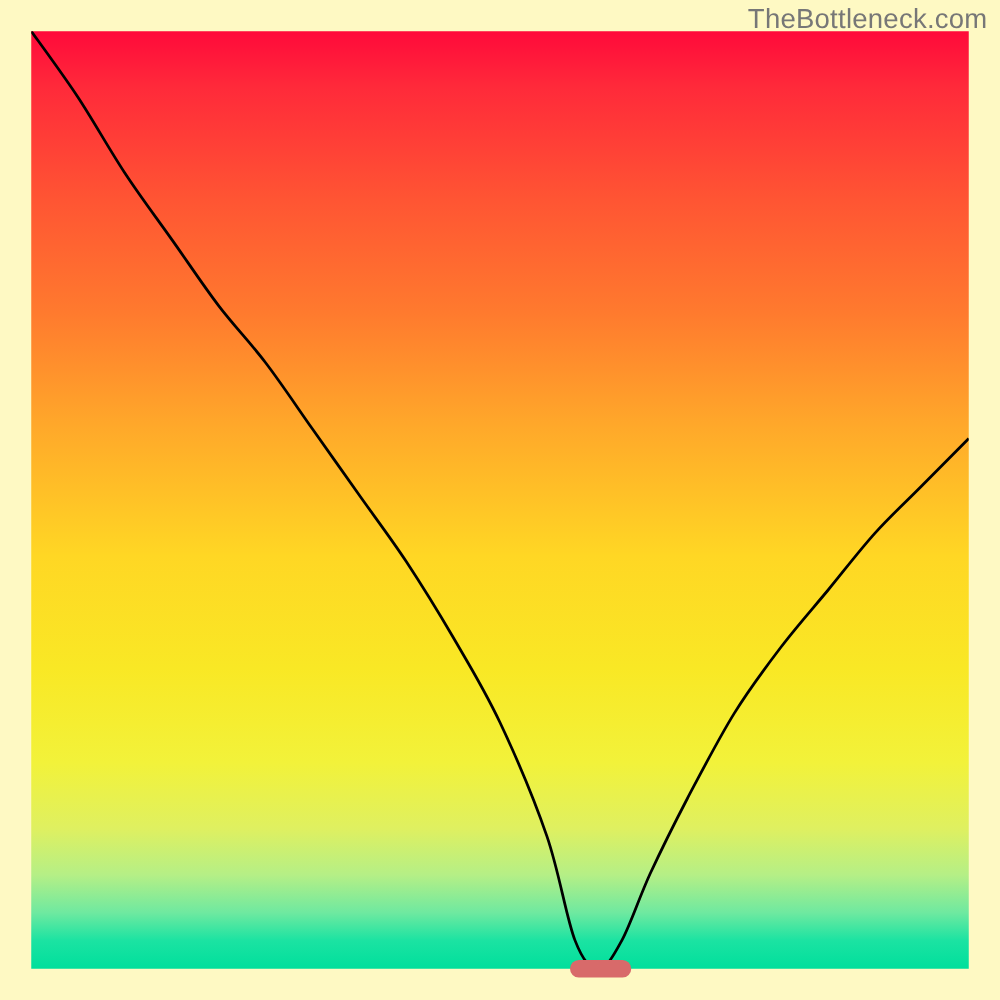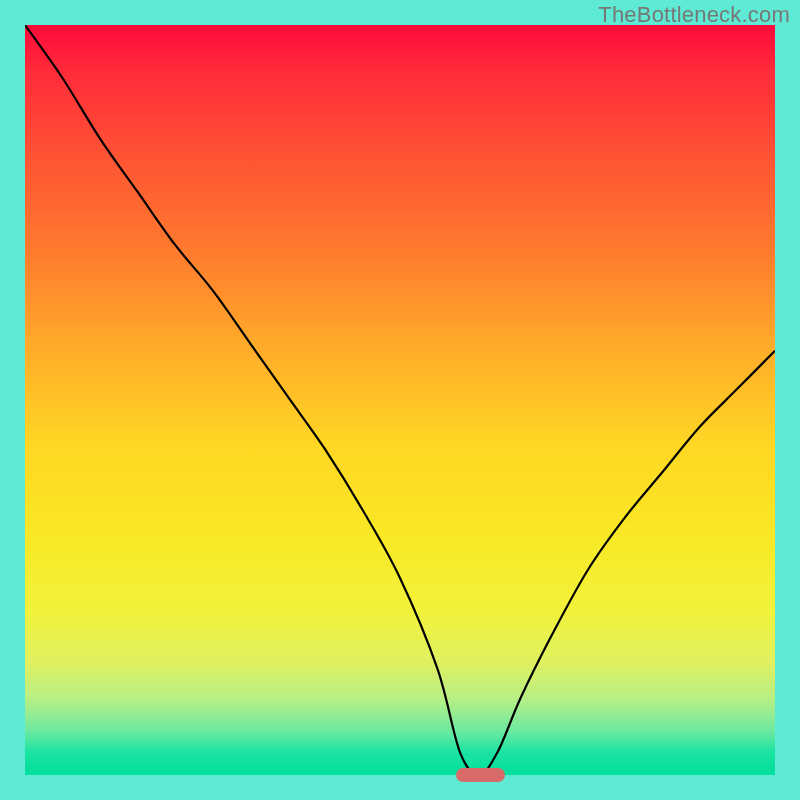--- a/index.html
+++ b/index.html
@@ -8,21 +8,21 @@
     width: 800px;
     height: 800px;
     background: #000;
     overflow: hidden;
     font-family: Arial, Helvetica, sans-serif;
   }
   .frame {
     position: relative;
     width: 800px;
     height: 800px;
-    background: #5eead4;
+    background: #fef9c3;
   }
   .watermark {
     position: absolute;
     top: 2px;
     right: 10px;
     color: #777;
     font-size: 22px;
     font-weight: 500;
     letter-spacing: 0.2px;
     z-index: 10;

